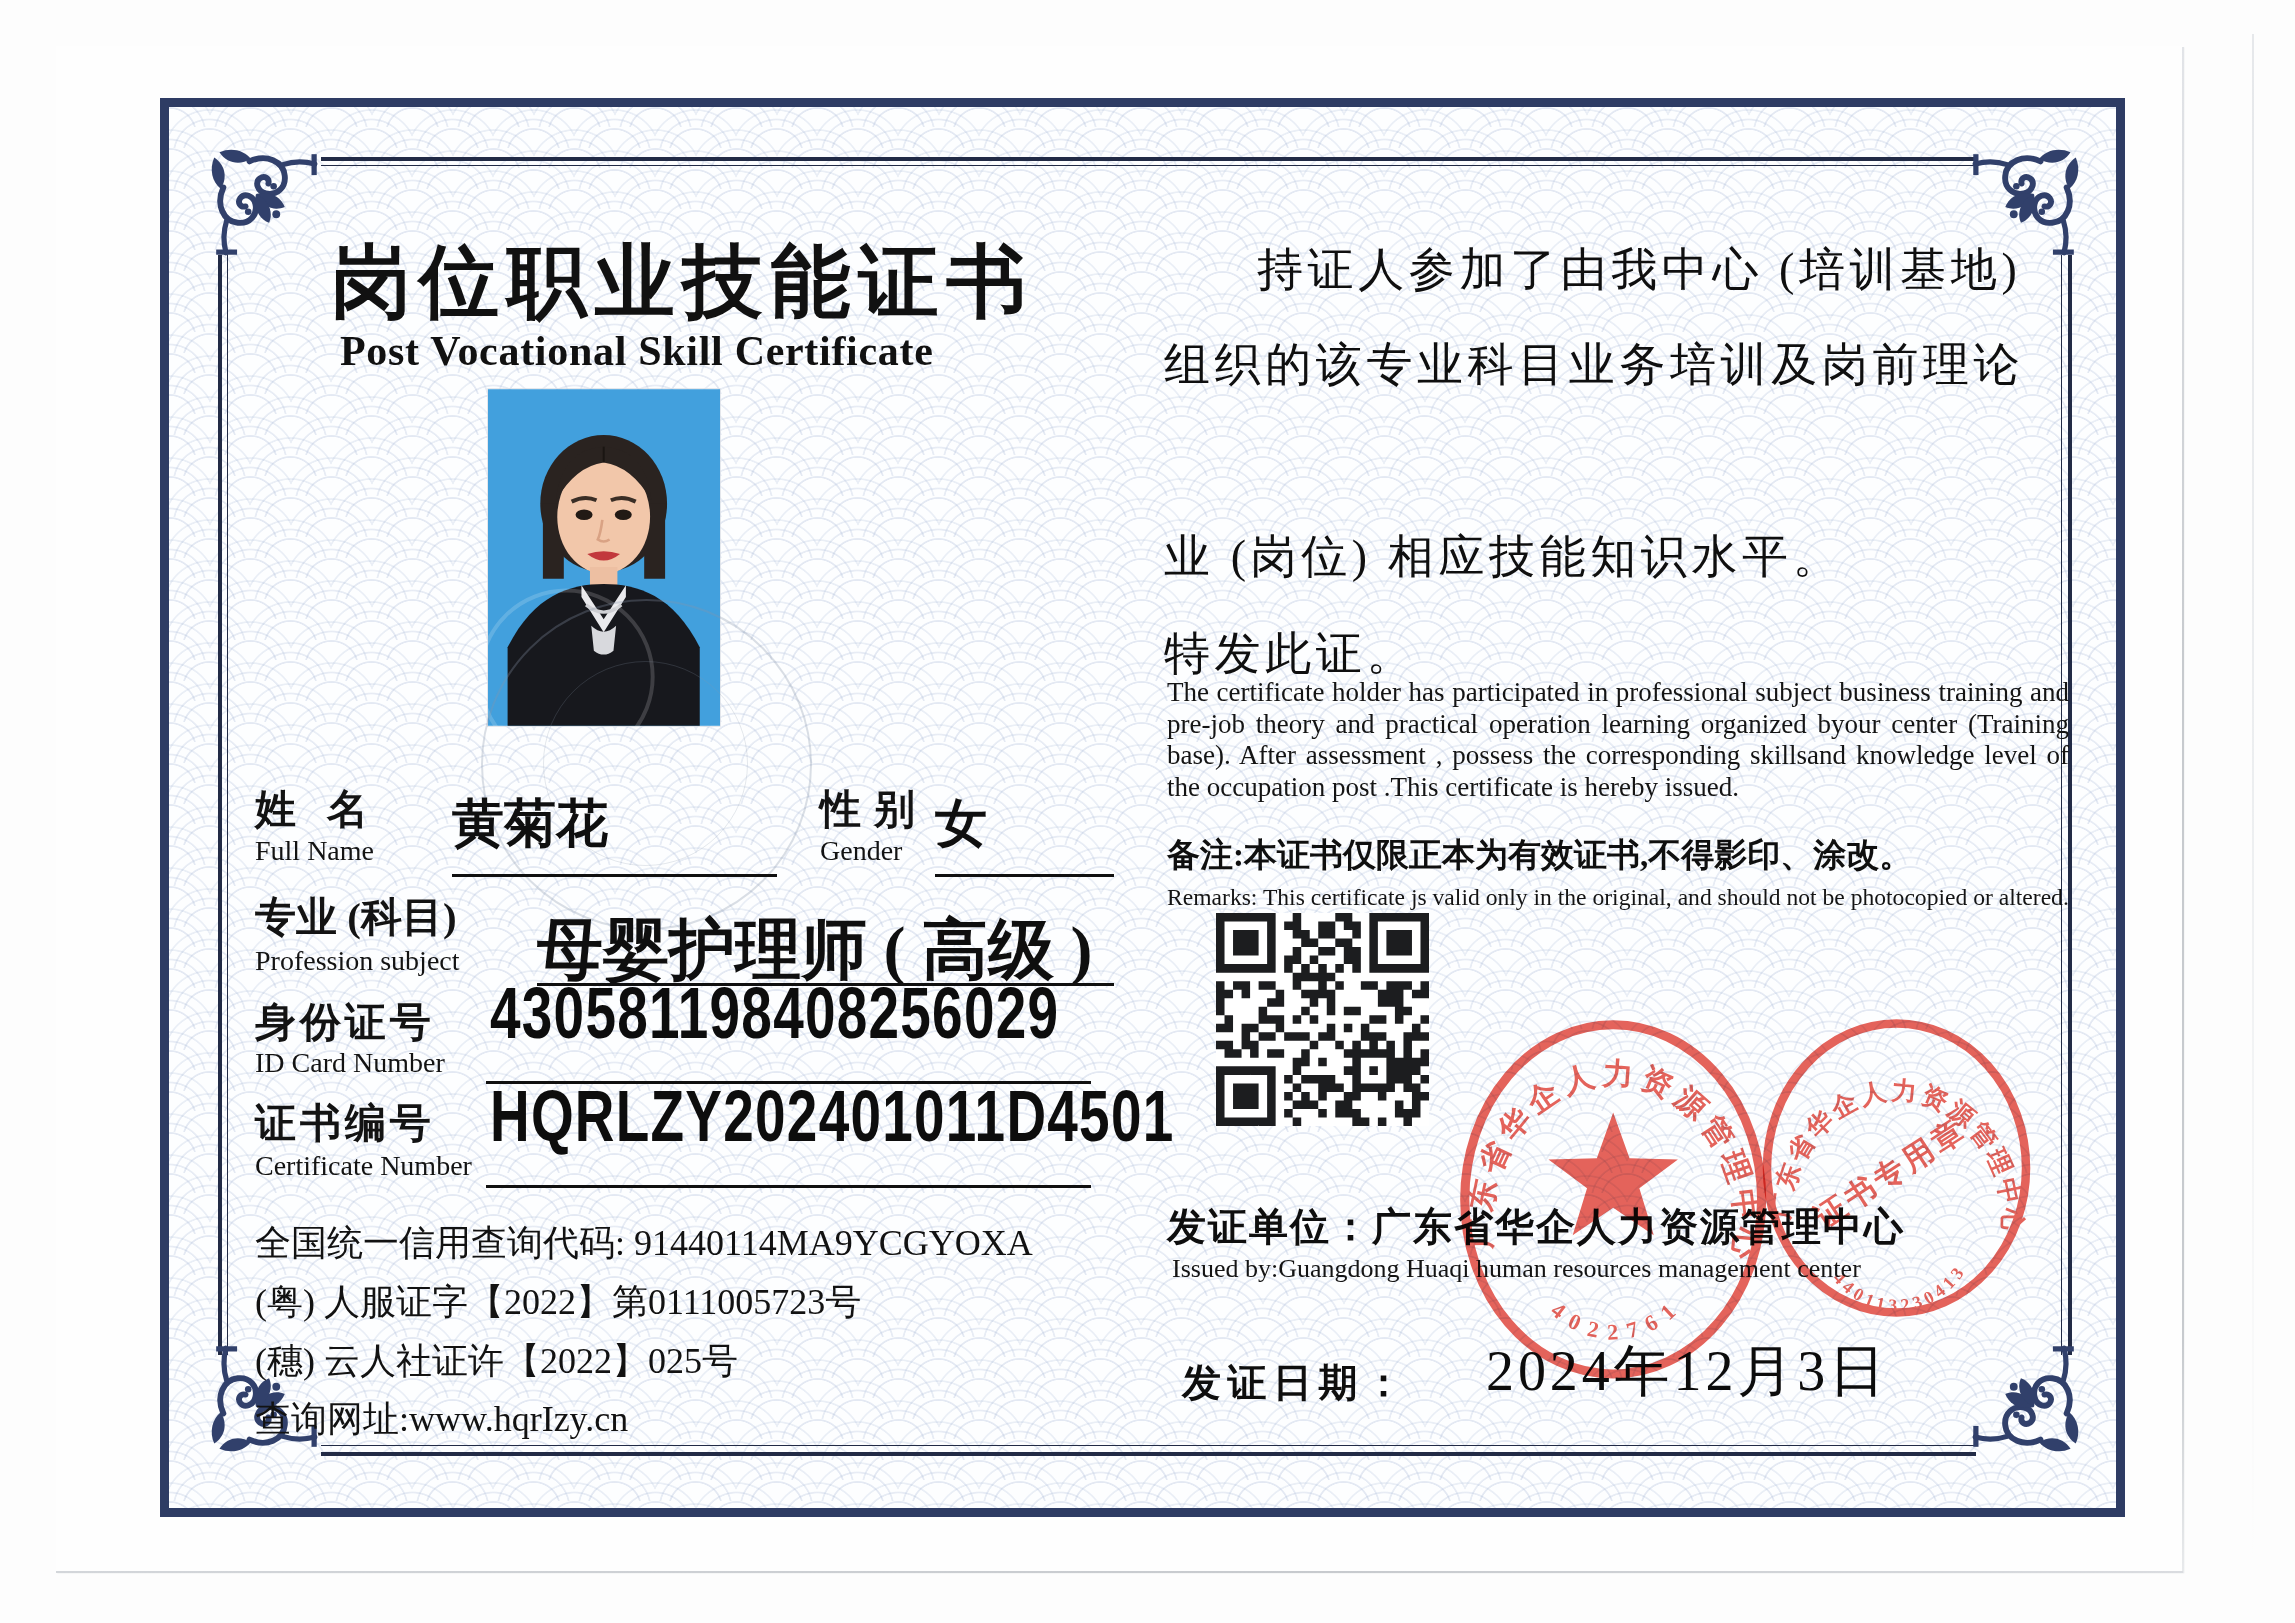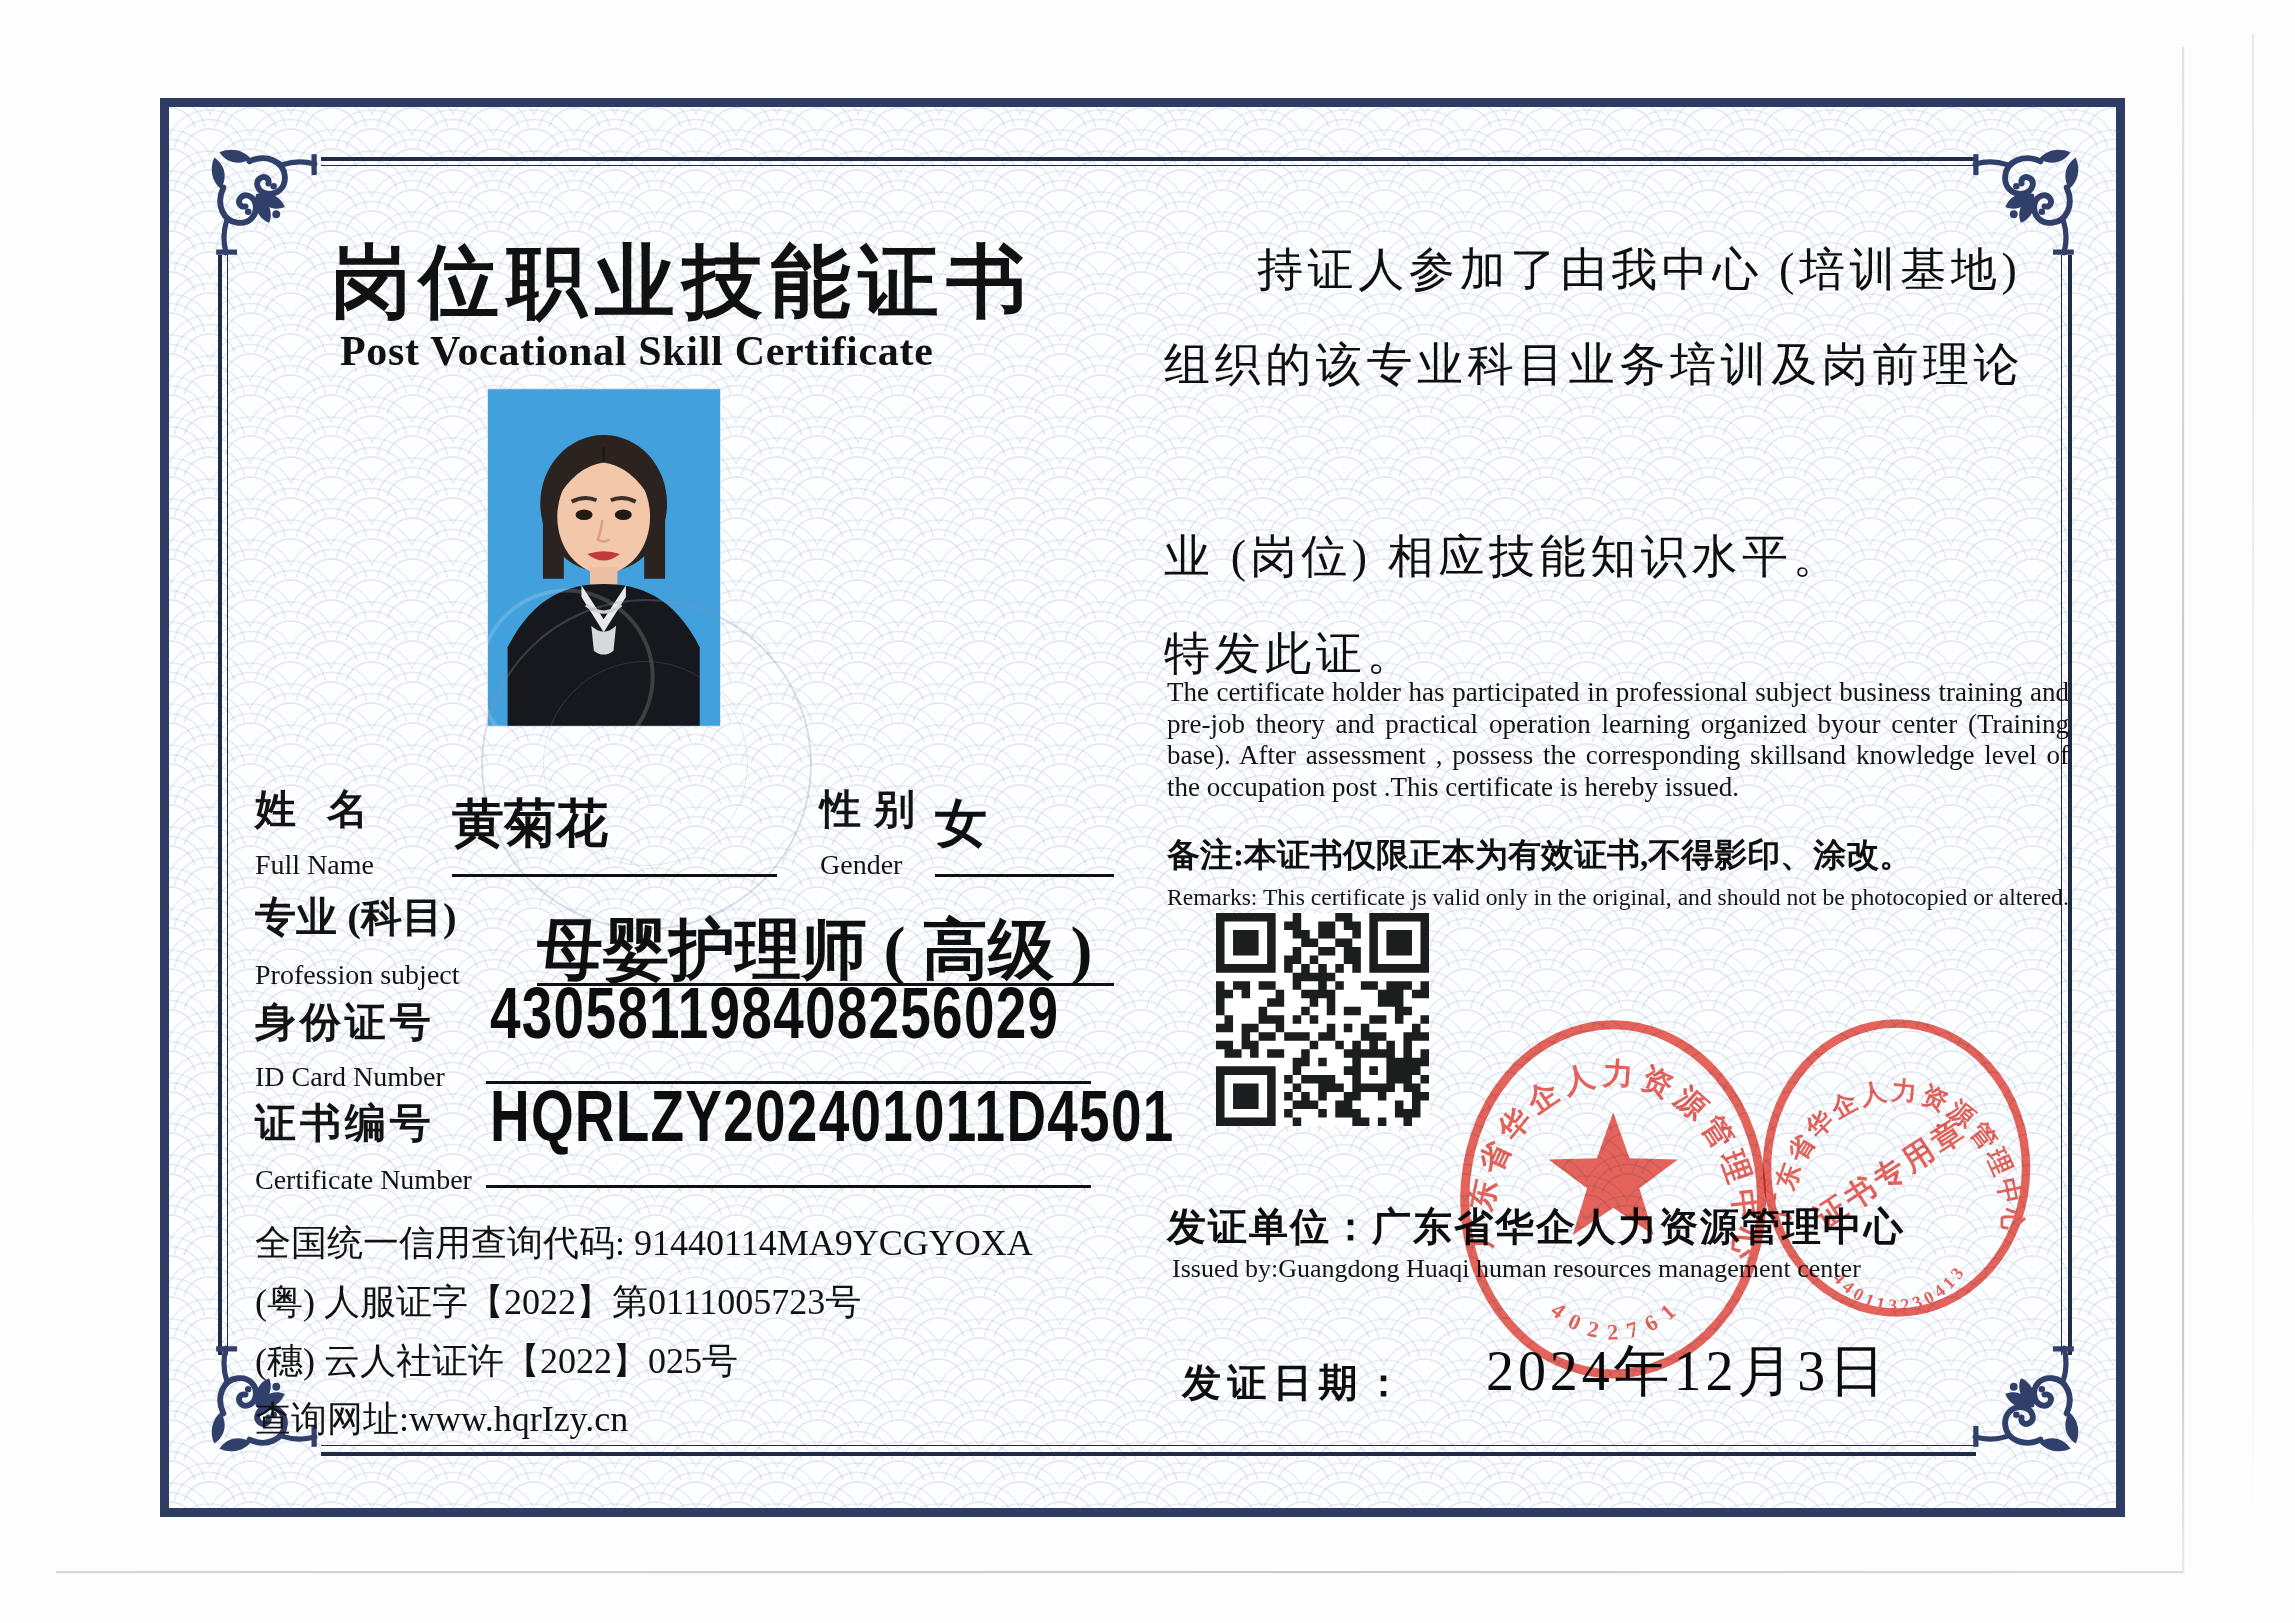--- a/index.html
+++ b/index.html
@@ -34,21 +34,21 @@
   
   .orn{position:absolute;width:111px;height:111px;}
 
   
   .abs{position:absolute;white-space:nowrap;}
 
   .title-cn{font-size:80px;font-weight:bold;letter-spacing:7.9px;color:#111;text-align:right;}
   .title-en{font-size:42px;font-weight:bold;letter-spacing:0.7px;color:#111;}
 
   .label-cn{font-size:41px;font-weight:600;color:#131313;}
-  .label-en{font-size:28px;color:#131313;margin-top:14px;}
+  .label-en{font-size:28px;color:#131313;}
   .value-kai{font-size:52px;color:#0f0f0f;font-weight:bold;}
   .underline{position:absolute;height:2.6px;background:#101010;}
   .bignum{display:inline-block;transform:scale(0.98,1.3);transform-origin:left bottom;
           font-family:"Liberation Sans","DejaVu Sans",sans-serif;font-weight:700;font-size:56px;letter-spacing:1.3px;color:#0d0d0d;}
 
   .footnote{font-size:36px;color:#121212;}
 
   .para-cn{font-size:46px;letter-spacing:4.6px;color:#0f0f0f;}
   .para-en{position:absolute;font-size:27px;line-height:1.17;text-align:justify;color:#141414;white-space:normal;}
   .remark-cn{font-size:33px;font-weight:600;color:#0f0f0f;}

